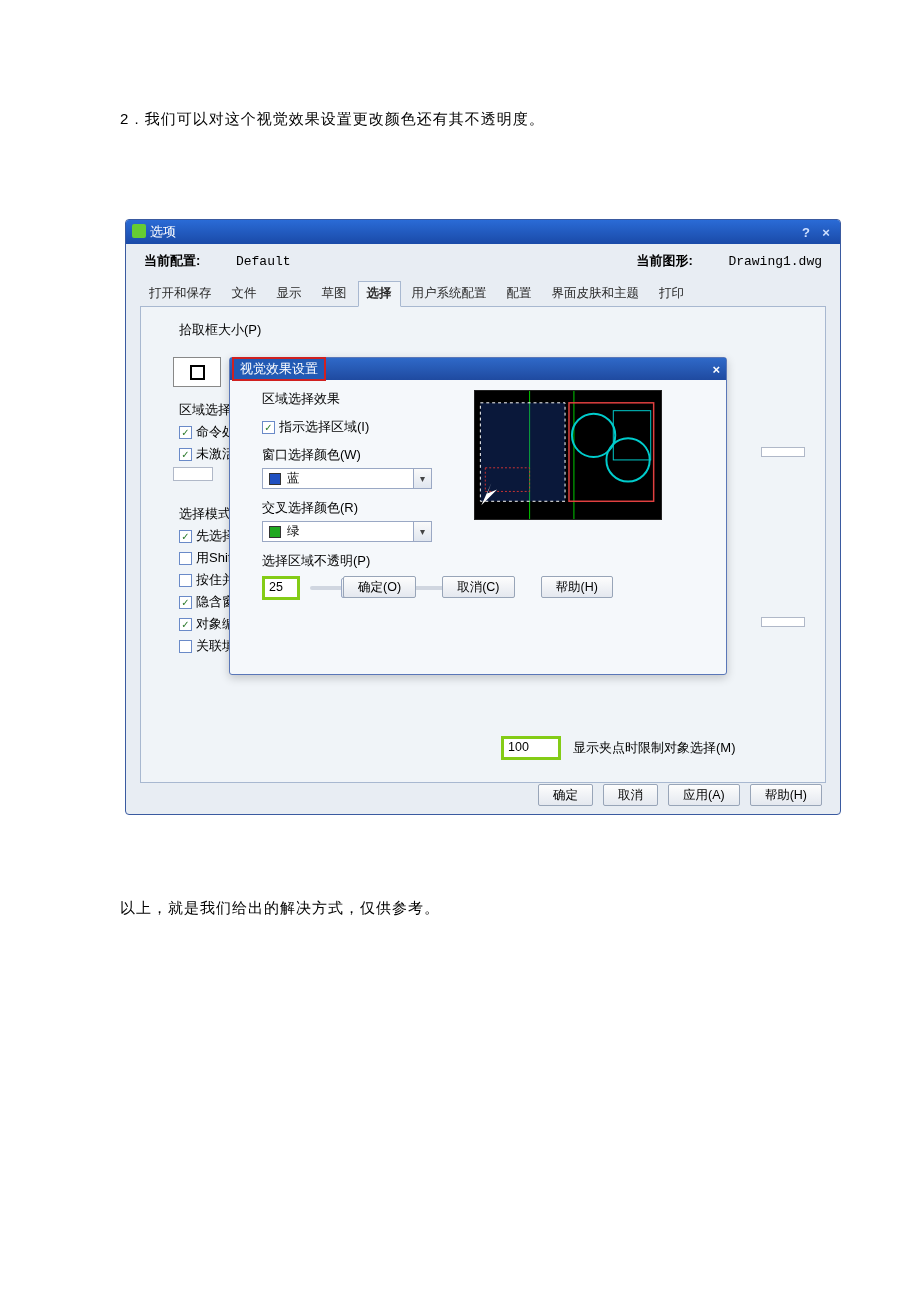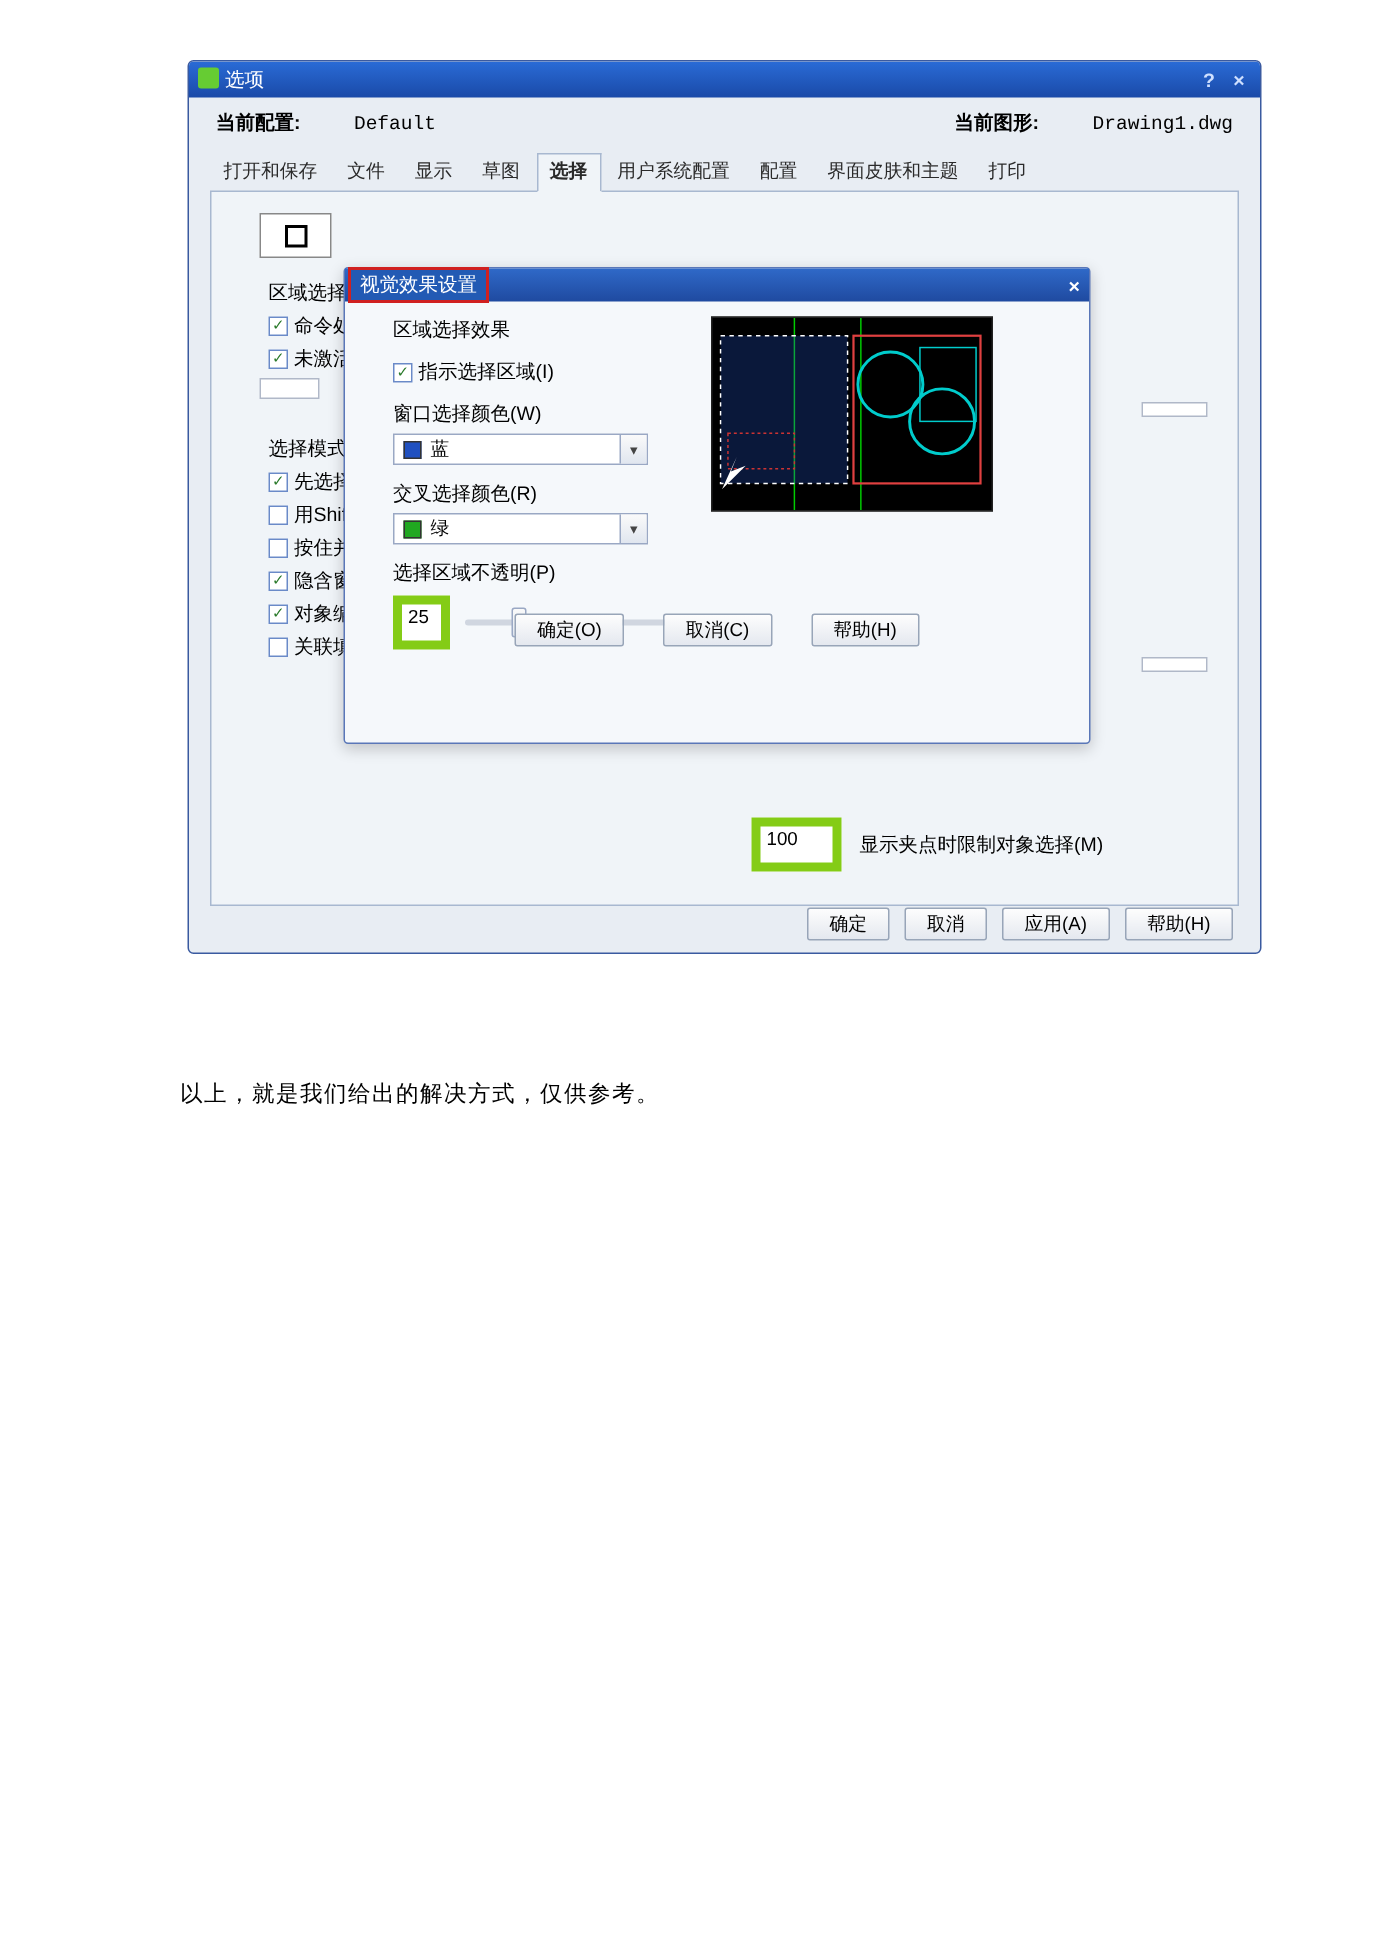--- a/index.html
+++ b/index.html
@@ -133,21 +133,21 @@
   .field-label { margin-top: 12px; font-size: 13px; }
   .half-slider {
     position: absolute; right: 20px;
     width: 44px; height: 10px; border: 1px solid #b0b8c8; background: #fff;
   }
   .bottom-row {
     display: flex; align-items: center; gap: 12px;
     margin-top: 0;
   }
   .num-input {
-    width: 60px; height: 36px; border: 6px solid #84cc16;
+    width: 60px; height: 24px; border: 3px solid #84cc16;
     background: #fff; padding: 1px 4px; font-size: 12.5px;
   }
   .footer-buttons {
     position: absolute;
     bottom: 8px; right: 18px;
     display: flex; gap: 10px;
   }
   .btn {
     height: 22px;
     padding: 1px 14px;
@@ -236,20 +236,21 @@
   .ve-buttons {
     position: absolute; bottom: 12px; left: 0; right: 0;
     display: flex; justify-content: center; gap: 26px;
   }
 </style>
 </head>
 <body>
 
 <div class="page">
 
+  <div class="intro">2 . 我们可以对这个视觉效果设置更改颜色还有其不透明度。</div>
 
   <div class="screenshot">
 
     <div class="options-window">
       <div class="options-titlebar">
         <span class="tb-icon"></span>
         <span class="title">选项</span>
         <span class="spacer"></span>
         <span class="tb-btn">?</span>
         <span class="tb-btn">×</span>
@@ -274,20 +275,21 @@
         <span class="tab active">选择</span>
         <span class="tab">用户系统配置</span>
         <span class="tab">配置</span>
         <span class="tab">界面皮肤和主题</span>
         <span class="tab">打印</span>
       </div>
 
       <div class="options-body">
         <div class="cols">
           <div class="colL">
+            <div class="section-lbl">拾取框大小(P)</div>
             <div class="pick-box">
                 <div class="inner"></div>
               </div>
 
             <div class="field-label">区域选择效</div>
             <div class="cb-row">
                 <span class="cb">✓</span>
                 <span>命令处</span>
               </div>
             <div class="cb-row">

